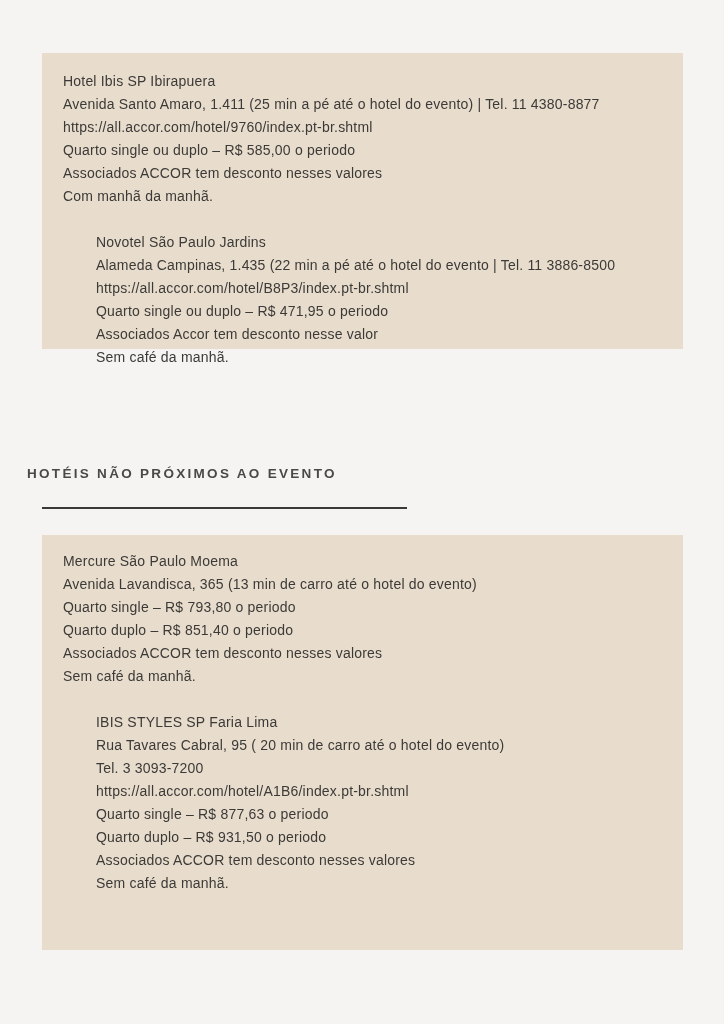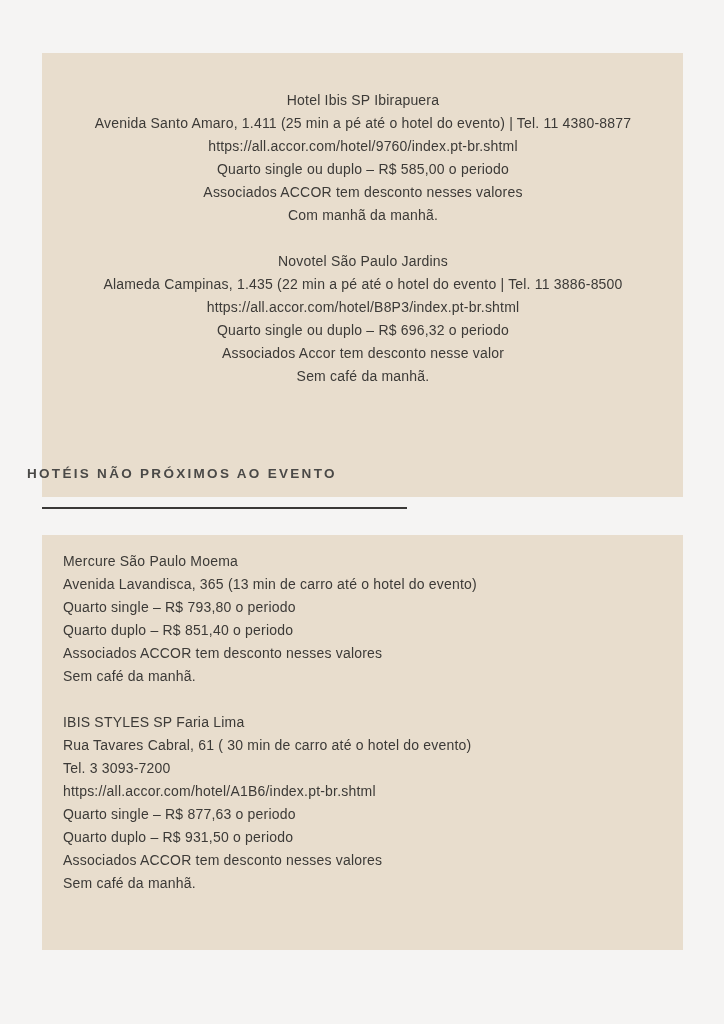--- a/index.html
+++ b/index.html
@@ -23,31 +23,31 @@
     position: absolute;
     left: 42px;
     width: 641px;
     background: #e8ddcd;
     box-sizing: border-box;
     padding-left: 21px;
     padding-right: 20px;
   }
   .card-1 {
     top: 53px;
-    height: 444px;
-    padding-top: 36px;
-    text-align: center;
+    height: 296px;
+    padding-top: 17px;
   }
   .card-2 {
     top: 535px;
     height: 415px;
     padding-top: 15px;
   }
   .hotel + .hotel {
     margin-top: 23px;
+    margin-left: 33px;
   }
   .line {
     margin: 0;
     font-size: 14px;
     line-height: 23px;
     letter-spacing: 0.2px;
     color: #3c3a37;
     white-space: nowrap;
   }
   .line.url {
@@ -83,42 +83,42 @@
         <p class="line text">Avenida Santo Amaro, 1.411 (25 min a pé até o hotel do evento) | Tel. 11 4380-8877</p>
         <p class="line url">https://all.accor.com/hotel/9760/index.pt-br.shtml</p>
         <p class="line text">Quarto single ou duplo – R$ 585,00 o periodo</p>
         <p class="line text">Associados ACCOR tem desconto nesses valores</p>
         <p class="line text">Com manhã da manhã.</p>
       </div>
       <div class="hotel">
         <p class="line name">Novotel São Paulo Jardins</p>
         <p class="line text">Alameda Campinas, 1.435 (22 min a pé até o hotel do evento | Tel. 11 3886-8500</p>
         <p class="line url">https://all.accor.com/hotel/B8P3/index.pt-br.shtml</p>
-        <p class="line text">Quarto single ou duplo – R$ 696,32 o periodo</p>
+        <p class="line text">Quarto single ou duplo – R$ 471,95 o periodo</p>
         <p class="line text">Associados Accor tem desconto nesse valor</p>
         <p class="line text">Sem café da manhã.</p>
       </div>
     </div>
 
   <div class="section-heading">HOTÉIS NÃO PRÓXIMOS AO EVENTO</div>
 
   <div class="heading-underline"></div>
 
   <div class="card card-2">
       <div class="hotel">
         <p class="line name">Mercure São Paulo Moema</p>
         <p class="line text">Avenida Lavandisca, 365 (13 min de carro até o hotel do evento)</p>
         <p class="line text">Quarto single – R$ 793,80 o periodo</p>
         <p class="line text">Quarto duplo – R$ 851,40 o periodo</p>
         <p class="line text">Associados ACCOR tem desconto nesses valores</p>
         <p class="line text">Sem café da manhã.</p>
       </div>
       <div class="hotel">
         <p class="line name">IBIS STYLES SP Faria Lima</p>
-        <p class="line text">Rua Tavares Cabral, 61 ( 30 min de carro até o hotel do evento)</p>
+        <p class="line text">Rua Tavares Cabral, 95 ( 20 min de carro até o hotel do evento)</p>
         <p class="line text">Tel. 3 3093-7200</p>
         <p class="line url">https://all.accor.com/hotel/A1B6/index.pt-br.shtml</p>
         <p class="line text">Quarto single – R$ 877,63 o periodo</p>
         <p class="line text">Quarto duplo – R$ 931,50 o periodo</p>
         <p class="line text">Associados ACCOR tem desconto nesses valores</p>
         <p class="line text">Sem café da manhã.</p>
       </div>
     </div>
 
 </div>

